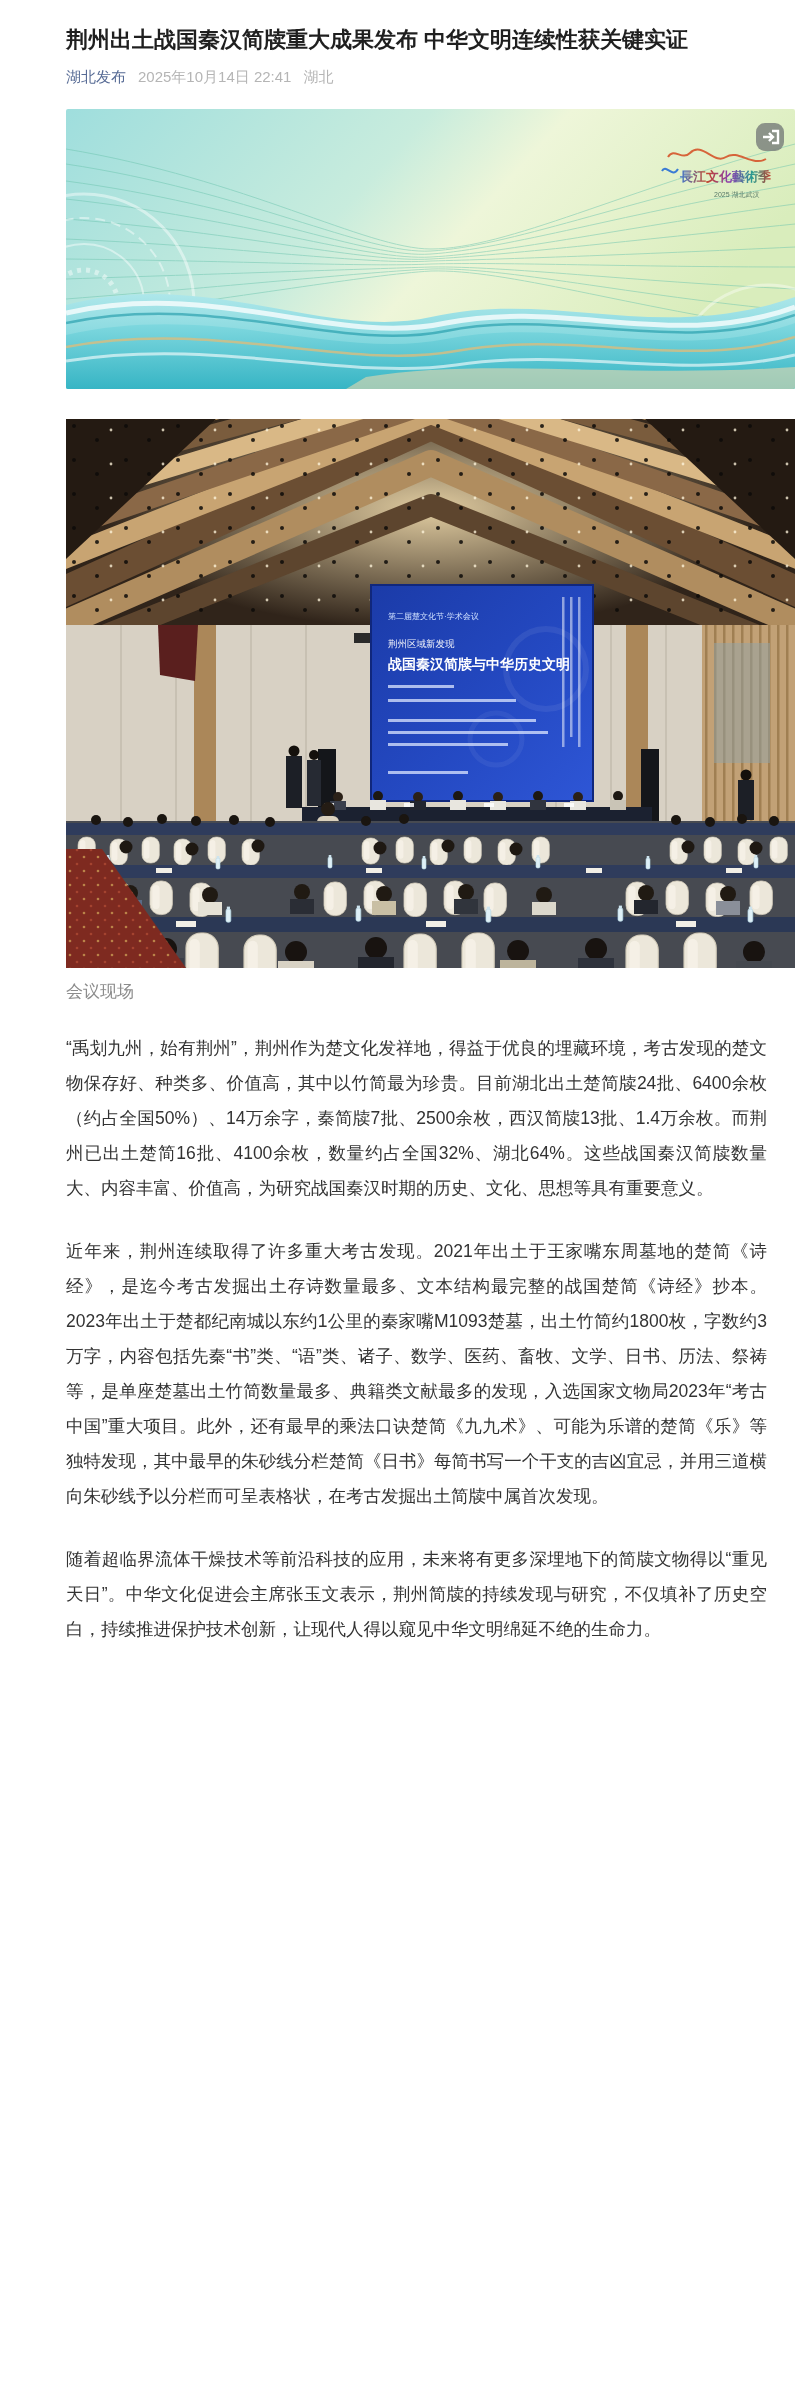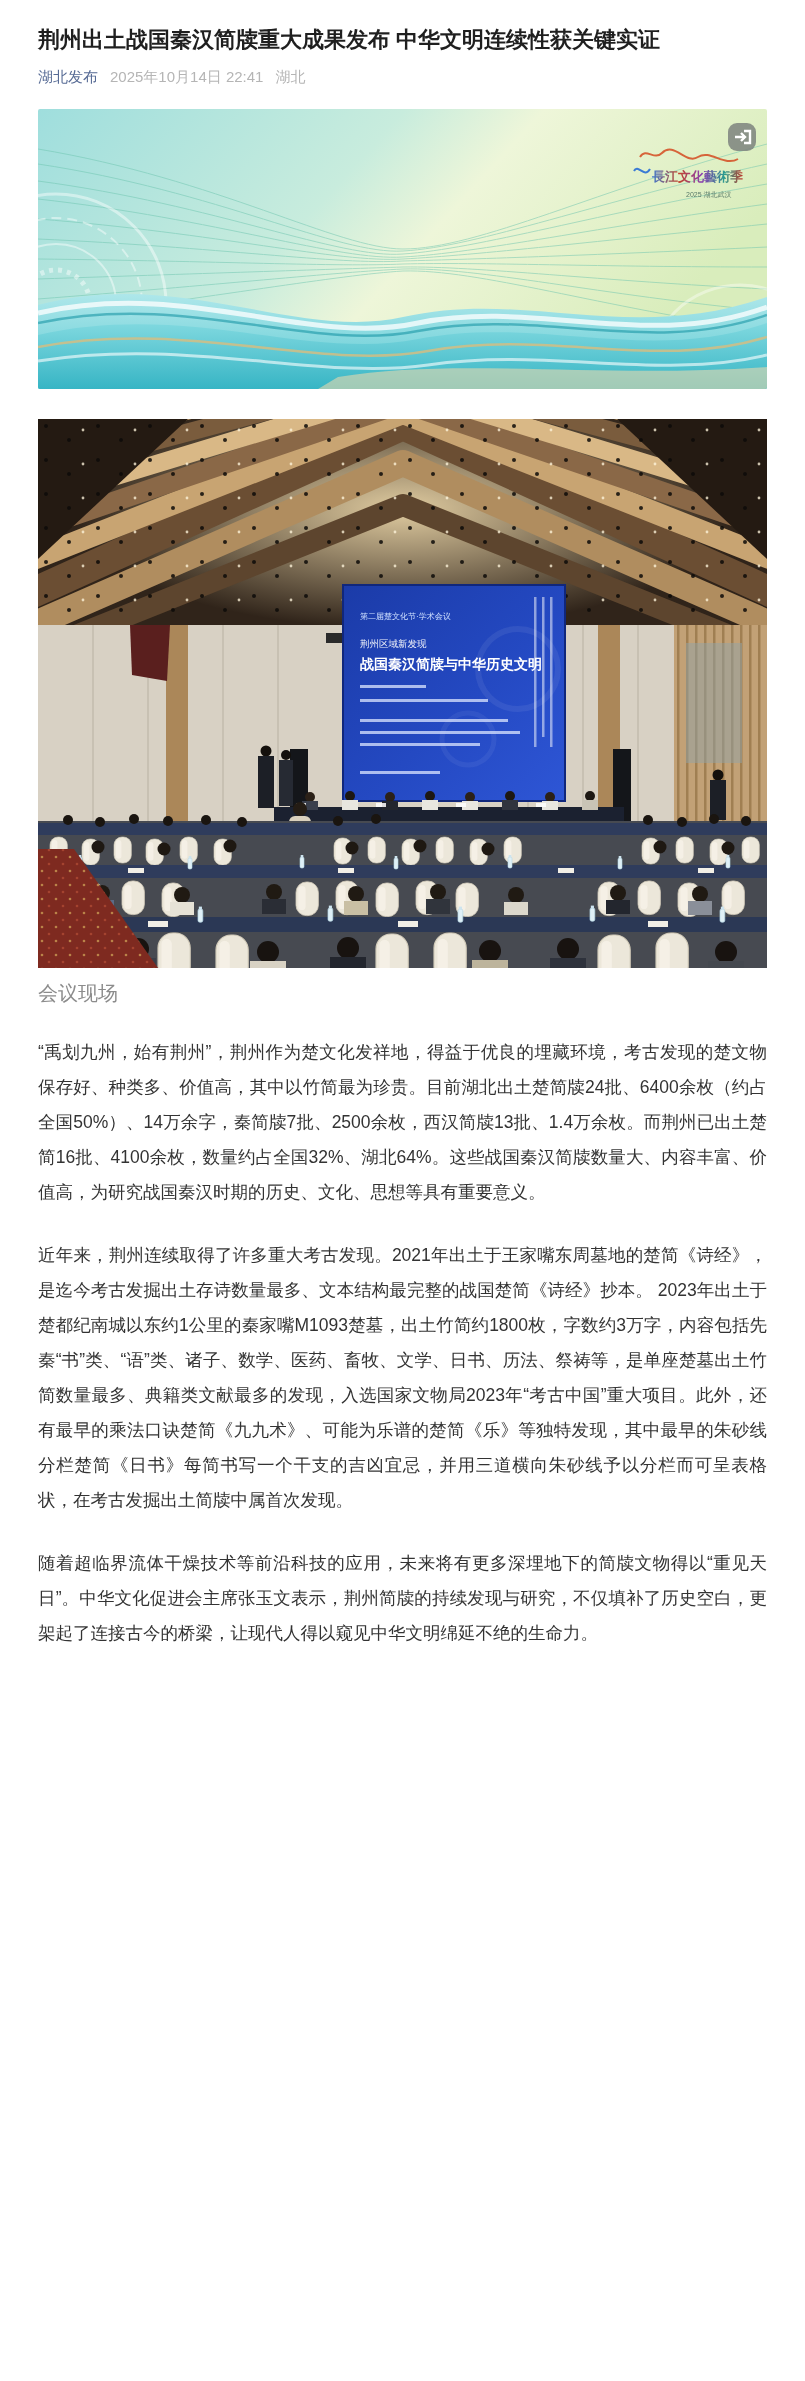--- a/index.html
+++ b/index.html
@@ -1,26 +1,26 @@
 <!DOCTYPE html>
 <html><head>
 <meta charset="utf-8">
 <style>
   html,body{margin:0;padding:0;background:#ffffff;}
   body{width:805px;font-family:"Liberation Sans","DejaVu Sans",sans-serif;color:#333;}
-  .page{padding:0 38px 40px 38px;}
+  .page{padding:0 38px 40px 38px;margin-left:28px;}
   .title{font-size:22px;font-weight:700;color:#1f1f1f;line-height:1.45;margin:24px 0 12px 0;}
   .meta{font-size:15px;color:#b5b5b5;margin-bottom:22px;}
   .meta .source{color:#576b95;margin-right:12px;cursor:pointer;}
   .meta .date{margin-right:12px;}
   .banner{width:729px;height:280px;display:block;border-radius:2px;overflow:hidden;}
   .para{font-size:17.5px;line-height:2.0;text-align:justify;color:#333;margin:28px 0;}
   .hl{color:#47a3dc;font-weight:700;}
   .photo{width:729px;height:549px;display:block;margin-top:30px;}
-  .caption{font-size:20px;color:#8c8c8c;margin:12px 0 0 0;}
+  .caption{font-size:17px;color:#8c8c8c;margin:12px 0 0 0;}
   svg text{font-family:"Liberation Sans","DejaVu Sans",sans-serif;}
 </style>
 </head>
 <body>
 
 <div class="page">
 
   <h1 class="title">荆州出土战国秦汉简牍重大成果发布 中华文明连续性获关键实证</h1>
 
   <div class="meta">
@@ -387,15 +387,15 @@
       </g>
     </g>
 
     <polygon points="0,430 36,430 120,549 0,549" fill="url(#carpet)"></polygon>
   </svg>
 
   <p class="caption">会议现场</p>
 
   <p class="para">“禹划九州，始有荆州”，荆州作为楚文化发祥地，得益于优良的埋藏环境，考古发现的楚文物保存好、种类多、价值高，其中以竹简最为珍贵。目前湖北出土楚简牍24批、6400余枚（约占全国50%）、14万余字，秦简牍7批、2500余枚，西汉简牍13批、1.4万余枚。而荆州已出土楚简16批、4100余枚，数量约占全国32%、湖北64%。这些战国秦汉简牍数量大、内容丰富、价值高，为研究战国秦汉时期的历史、文化、思想等具有重要意义。</p>
   <p class="para">近年来，荆州连续取得了许多重大考古发现。2021年出土于王家嘴东周墓地的楚简《诗经》，是迄今考古发掘出土存诗数量最多、文本结构最完整的战国楚简《诗经》抄本。 2023年出土于楚都纪南城以东约1公里的秦家嘴M1093楚墓，出土竹简约1800枚，字数约3万字，内容包括先秦“书”类、“语”类、诸子、数学、医药、畜牧、文学、日书、历法、祭祷等，是单座楚墓出土竹简数量最多、典籍类文献最多的发现，入选国家文物局2023年“考古中国”重大项目。此外，还有最早的乘法口诀楚简《九九术》、可能为乐谱的楚简《乐》等独特发现，其中最早的朱砂线分栏楚简《日书》每简书写一个干支的吉凶宜忌，并用三道横向朱砂线予以分栏而可呈表格状，在考古发掘出土简牍中属首次发现。</p>
-  <p class="para">随着超临界流体干燥技术等前沿科技的应用，未来将有更多深埋地下的简牍文物得以“重见天日”。中华文化促进会主席张玉文表示，荆州简牍的持续发现与研究，不仅填补了历史空白，更架起了连接古今的桥梁，让现代人得以窥见中华文明绵延不绝的生命力。</p>
+  <p class="para">随着超临界流体干燥技术等前沿科技的应用，未来将有更多深埋地下的简牍文物得以“重见天日”。中华文化促进会主席张玉文表示，荆州简牍的持续发现与研究，不仅填补了历史空白，持续推进保护技术创新，让现代人得以窥见中华文明绵延不绝的生命力。</p>
 
 </div>
 
 </body></html>

